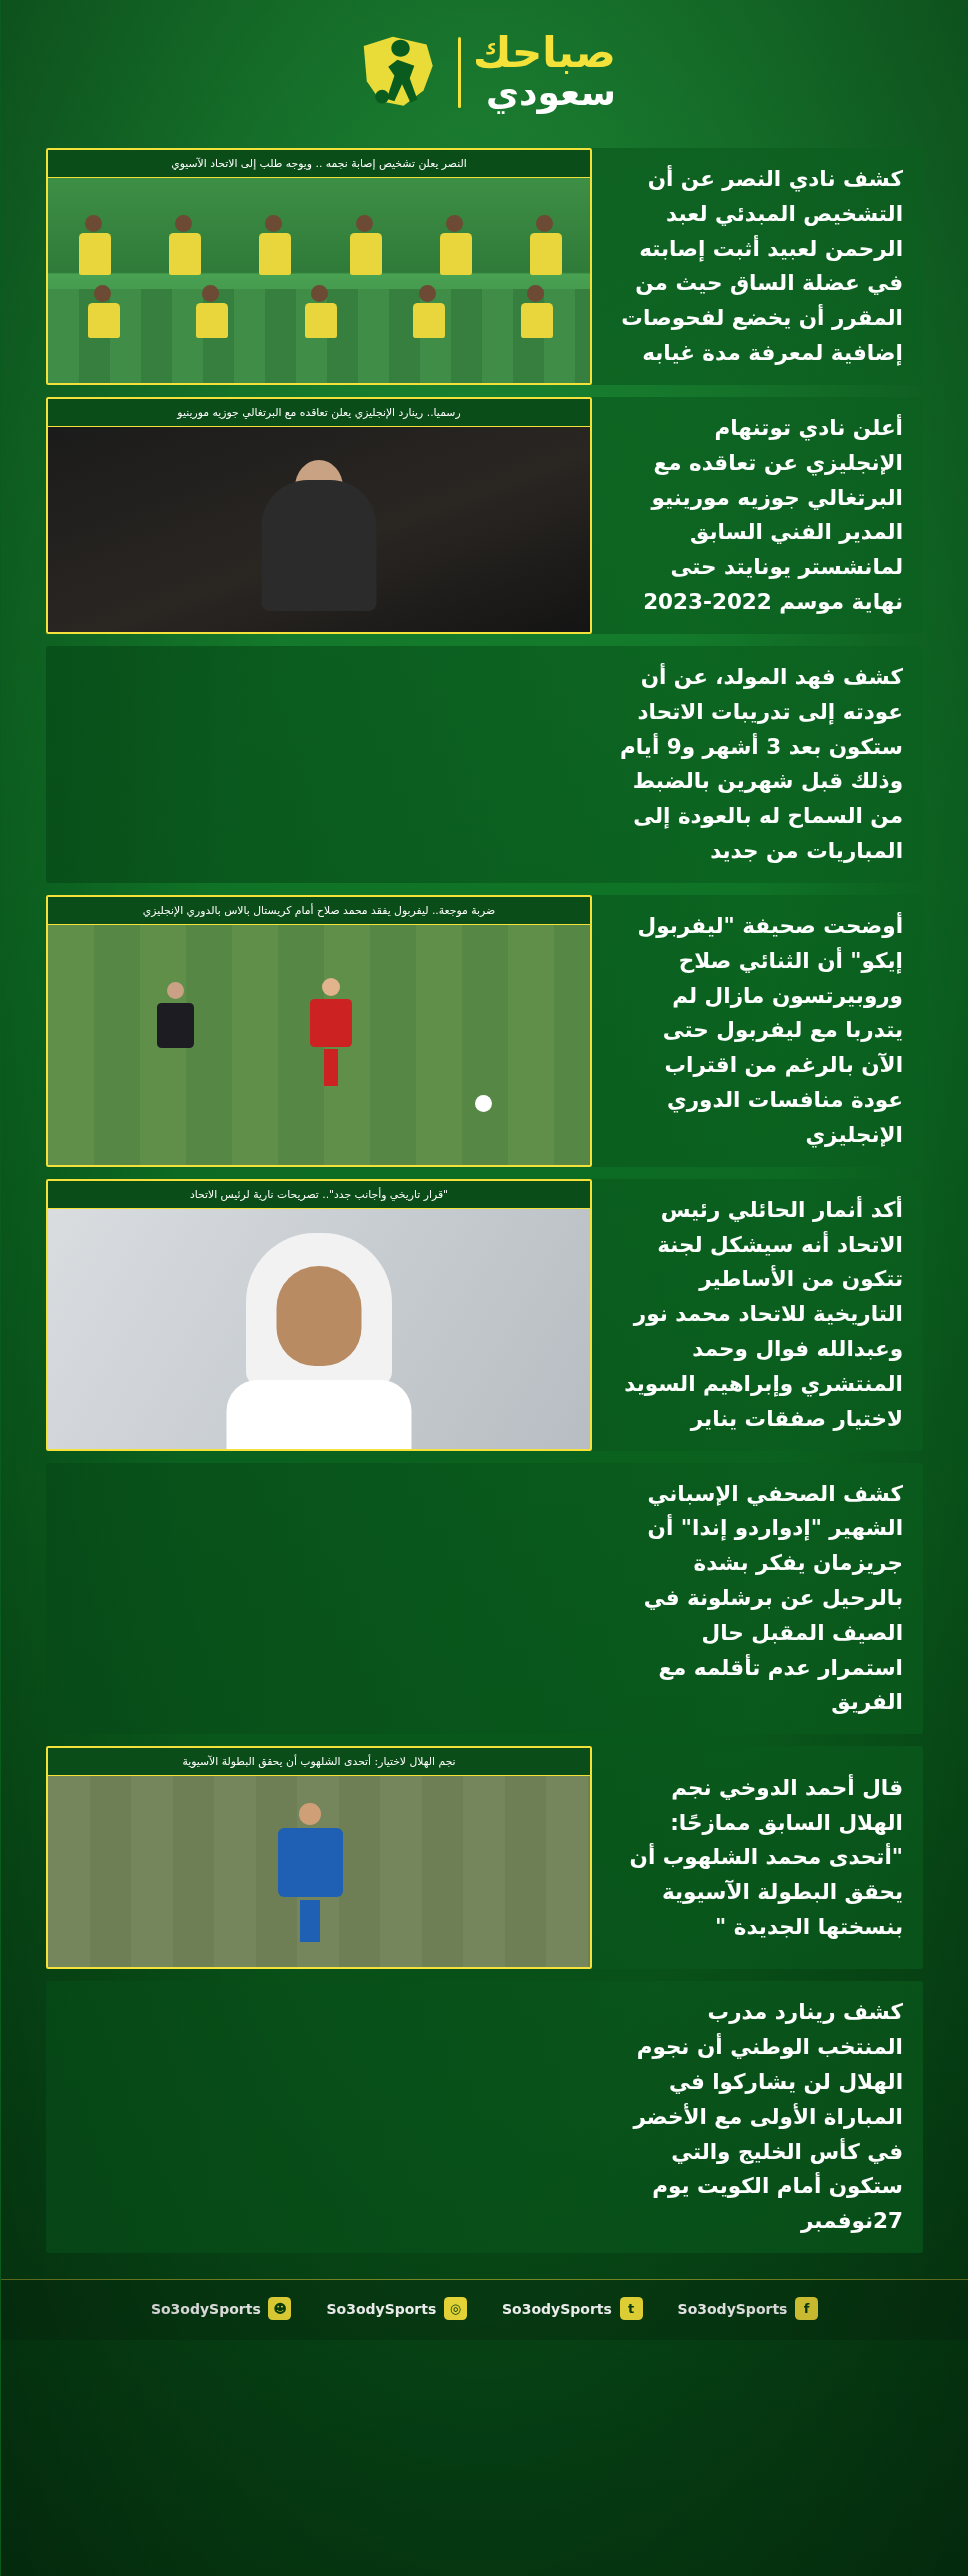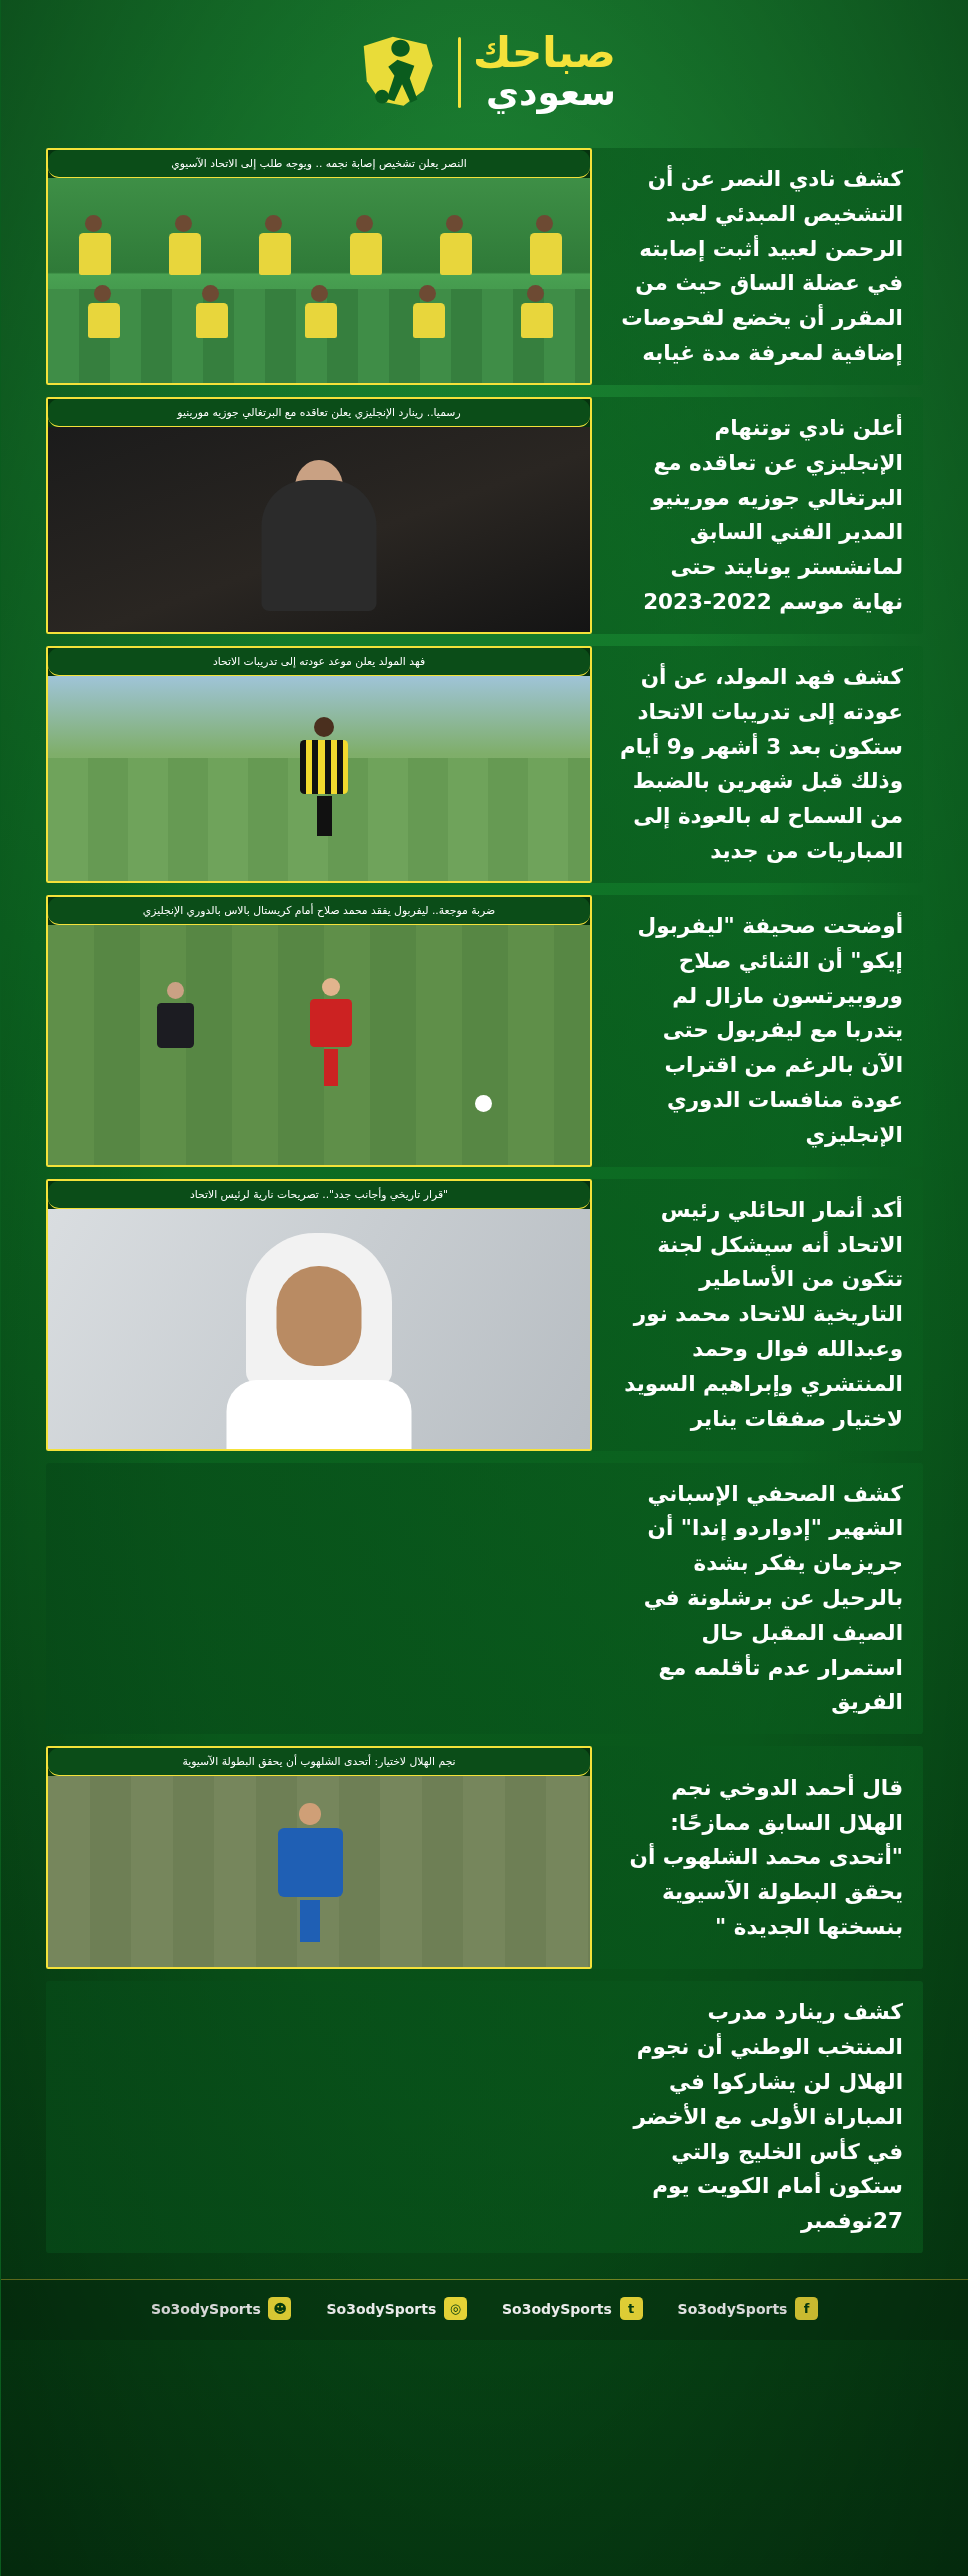--- a/index.html
+++ b/index.html
@@ -104,21 +104,20 @@
   .media-caption {
     background: #0b4d18;
     color: #ffffff;
     font-size: 10.8px;
     padding: 7px 10px;
     text-align: center;
     border-bottom: 1.5px solid #f4e23a;
     white-space: nowrap;
     overflow: hidden;
     text-overflow: ellipsis;
-    border-radius: 11px;
   }
   .media-photo {
     flex: 1 1 auto;
     min-height: 169px;
     position: relative;
     overflow: hidden;
   }
 
   
   .ph { position: absolute; inset: 0; }
@@ -333,32 +332,20 @@
           <div class="ph ph-dark">
               <div class="head2"></div>
             </div>
         </div>
       </div>
     </div>
 
     <div class="card">
       <div class="card-text">
         <p>كشف فهد المولد، عن أن عودته إلى تدريبات الاتحاد ستكون بعد 3 أشهر و9 أيام وذلك قبل شهرين بالضبط من السماح له بالعودة إلى المباريات من جديد</p>
-      </div>
-      <div class="card-media">
-        <div class="media-caption">فهد المولد يعلن موعد عودته إلى تدريبات الاتحاد</div>
-        <div class="media-photo">
-          <div class="ph ph-pitch1">
-            <div class="fig">
-                <div class="h"></div>
-                <div class="t"></div>
-                <div class="l"></div>
-              </div>
-          </div>
-        </div>
       </div>
     </div>
 
     <div class="card">
       <div class="card-text">
         <p>أوضحت صحيفة "ليفربول إيكو" أن الثنائي صلاح وروبيرتسون مازال لم يتدربا مع ليفربول حتى الآن بالرغم من اقتراب عودة منافسات الدوري الإنجليزي</p>
       </div>
       <div class="card-media">
         <div class="media-caption">ضربة موجعة.. ليفربول يفقد محمد صلاح أمام كريستال بالاس بالدوري الإنجليزي</div>
         <div class="media-photo">

